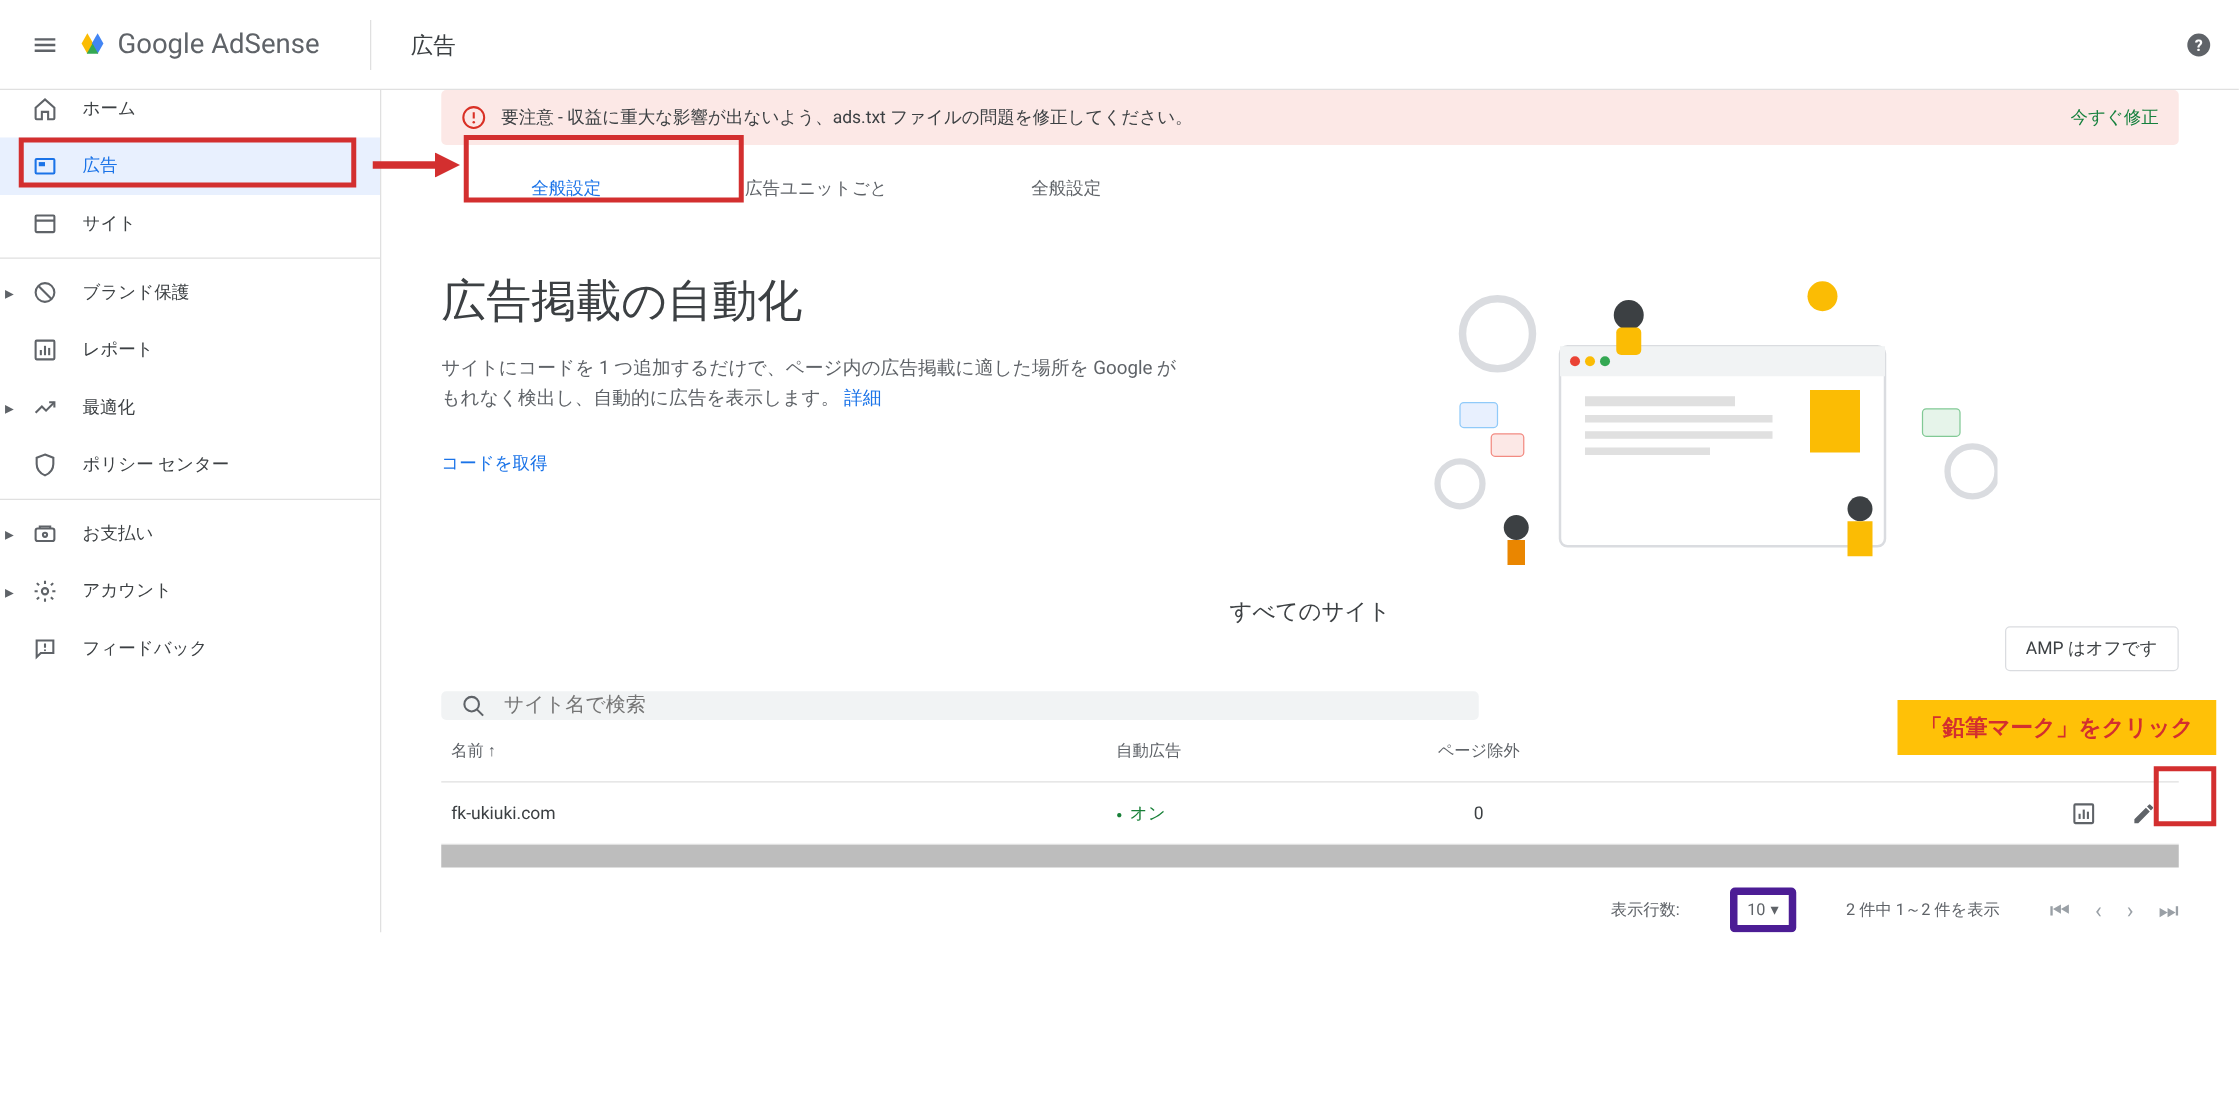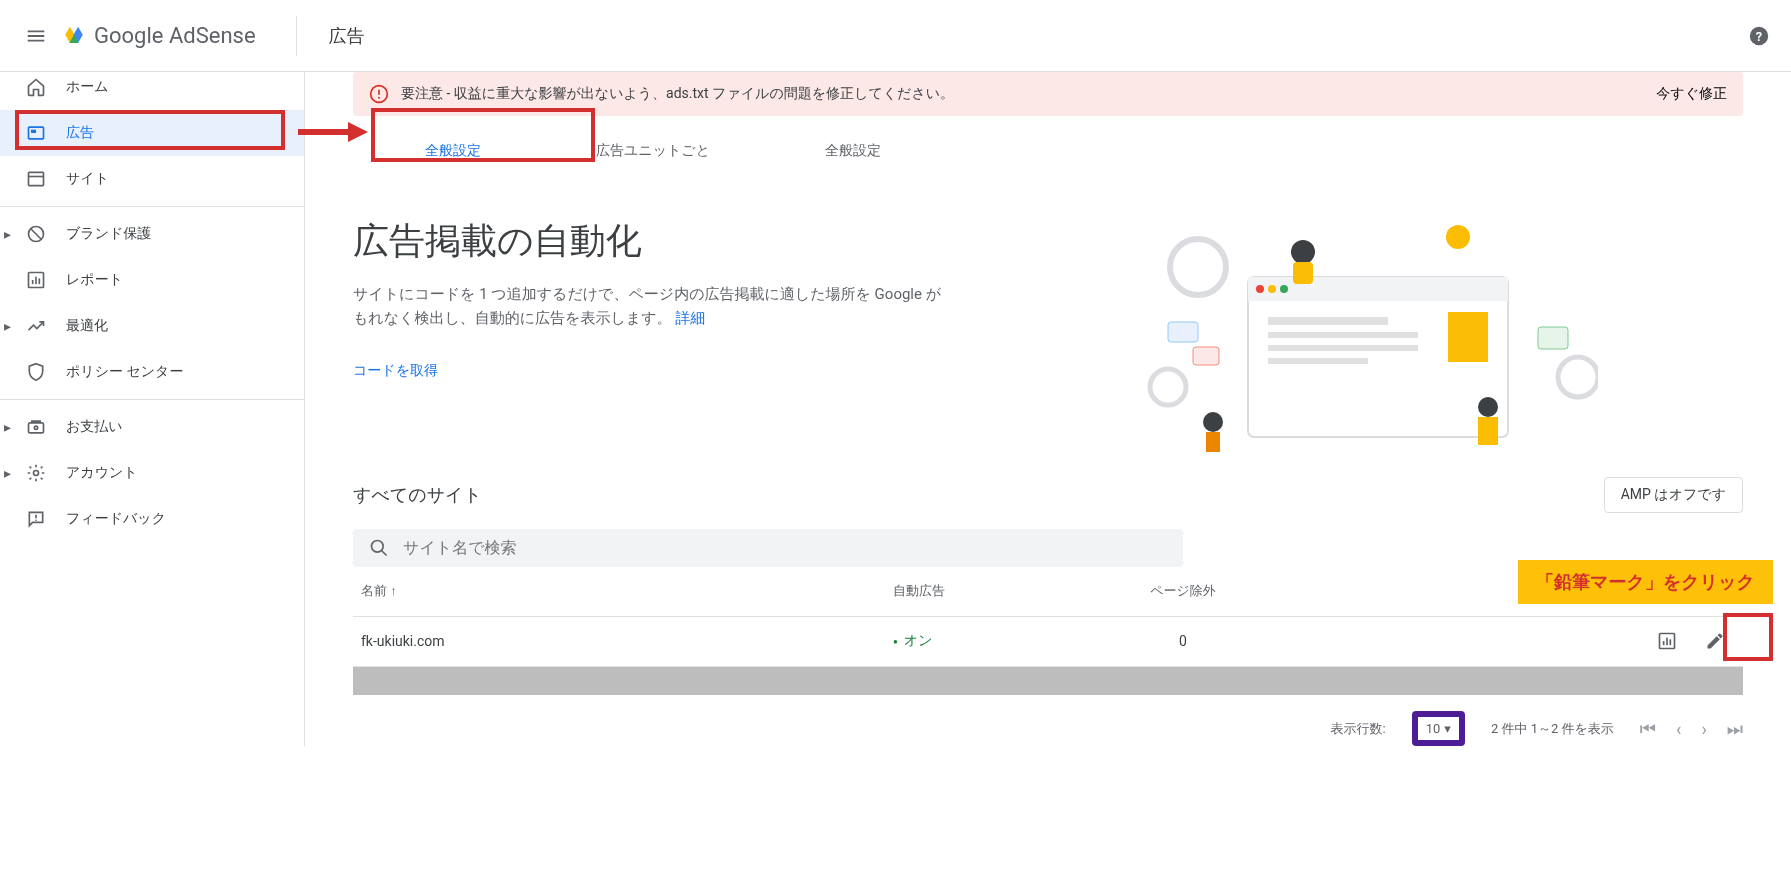--- a/index.html
+++ b/index.html
@@ -49,54 +49,54 @@
     flex:1; padding-top:56px; overflow:hidden; display:flex; flex-direction:column;
     position:relative;
   }
   .alert {
     margin:16px 48px 0 48px; background:#fce8e6;
     display:flex; align-items:center; padding:12px 16px;
     border-radius:4px;
   }
   .alert-icon { color:#d93025; margin-right:12px; }
   .alert-text { flex:1; color:#3c4043; }
-  .alert-link { color:#000000; cursor:pointer; margin-left:16px; font-weight:500; }
+  .alert-link { color:#15803d; cursor:pointer; margin-left:16px; font-weight:500; }
   
   .tabs { display:flex; margin:10px 48px 0 48px; border-bottom:1px solid transparent; }
   .tab { padding:16px 40px; cursor:pointer; color:#5f6368; font-size:14px; position:relative; min-width:200px; text-align:center; }
   .tab.active { color:#1a73e8; font-weight:500; }
   
   .hero { display:flex; margin: 40px 48px 0 48px; gap:40px; align-items:flex-start;}
   .hero-text { flex:0 0 600px; }
   .hero-title { font-size:36px; color:#3c4043; margin:0 0 16px 0; font-weight:400;}
   .hero-desc { font-size:15px; color:#5f6368; line-height:1.6; }
   .hero-desc a { color:#1a73e8; text-decoration:none; cursor:pointer;}
   .hero-btn { color:#1a73e8; font-weight:500; margin-top:24px; cursor:pointer; display:inline-block; padding:8px 0;}
   .hero-image { flex:1; display:flex; align-items:center; justify-content:center; min-height:240px; }
   
-  .sites-header { display:flex; align-items:center; margin:20px 48px 0 48px; }
+  .sites-header { display:flex; align-items:center; margin:20px 48px 0 48px;flex-direction:column; }
   .sites-title { font-size:18px; color:#3c4043; }
   .amp-btn { margin-left:auto; border:1px solid #dadce0; border-radius:4px; padding:8px 16px; cursor:pointer; color:#3c4043; font-size:14px;}
   
   .search-bar { margin:16px 48px 0 48px; background:#f1f3f4; border-radius:4px; display:flex; align-items:center; padding:0 16px; height:48px;}
   .search-bar input { border:none; background:transparent; flex:1; font-size:16px; outline:none; margin-left:12px; color:#5f6368;}
   
   .table { margin:0 48px; }
   .table-header-row, .table-row { display:flex; align-items:center; height:50px; border-bottom:1px solid #e0e0e0; }
   .col-name { flex:0 0 540px; padding-left:8px;}
   .col-auto { flex:0 0 200px; }
   .col-excl { flex:0 0 180px; text-align:center;}
   .col-actions { flex:1; display:flex; justify-content:flex-end; gap:8px; padding-right:8px; align-items:center;}
   .table-header-row { color:#5f6368; font-size:13px;}
   .status-on { color:#188038; }
   .status-dot::before { content:"●"; font-size:8px; margin-right:6px; vertical-align:middle;}
   .icon-btn { width:40px; height:40px; display:flex; align-items:center; justify-content:center; border-radius:50%; cursor:pointer; color:#5f6368;}
   .gray-bar { margin:0 48px; height:36px; background:#bdbdbd; }
   
-  .pagination { display:flex; align-items:center; justify-content:flex-end; margin:16px 48px 0 48px; gap:26px; color:#5f6368; font-size:13px;}
+  .pagination { display:flex; align-items:center; justify-content:flex-end; margin:16px 48px 0 48px; gap:40px; color:#5f6368; font-size:13px;}
   .page-select { border:6px solid #4c1d95; border-radius:4px; padding:4px 8px; display:flex; align-items:center; gap:4px;}
   .page-btns { display:flex; gap:20px; }
   .page-btns span { cursor:pointer; color:#9aa0a6; font-size:18px;}
   
   .annotation-box { position:absolute; background:#ffc107; color:#d32f2f; font-size:18px; font-weight:bold; padding:10px 18px; z-index:6; }
   .red-highlight-edit { position:absolute; border:4px solid #d32f2f; width:50px; height:48px; z-index:6; pointer-events:none;}
   
   svg { display:block; }
 </style>
 </head>

